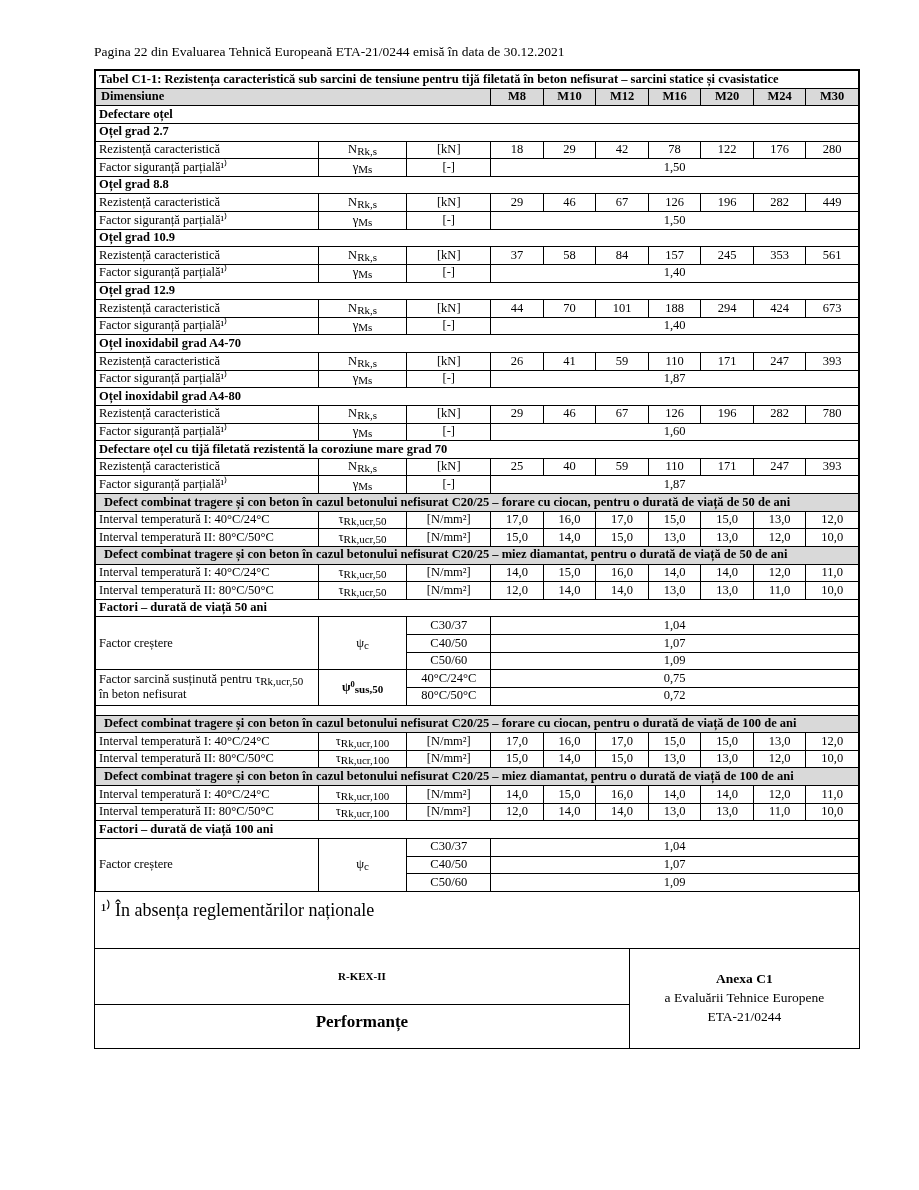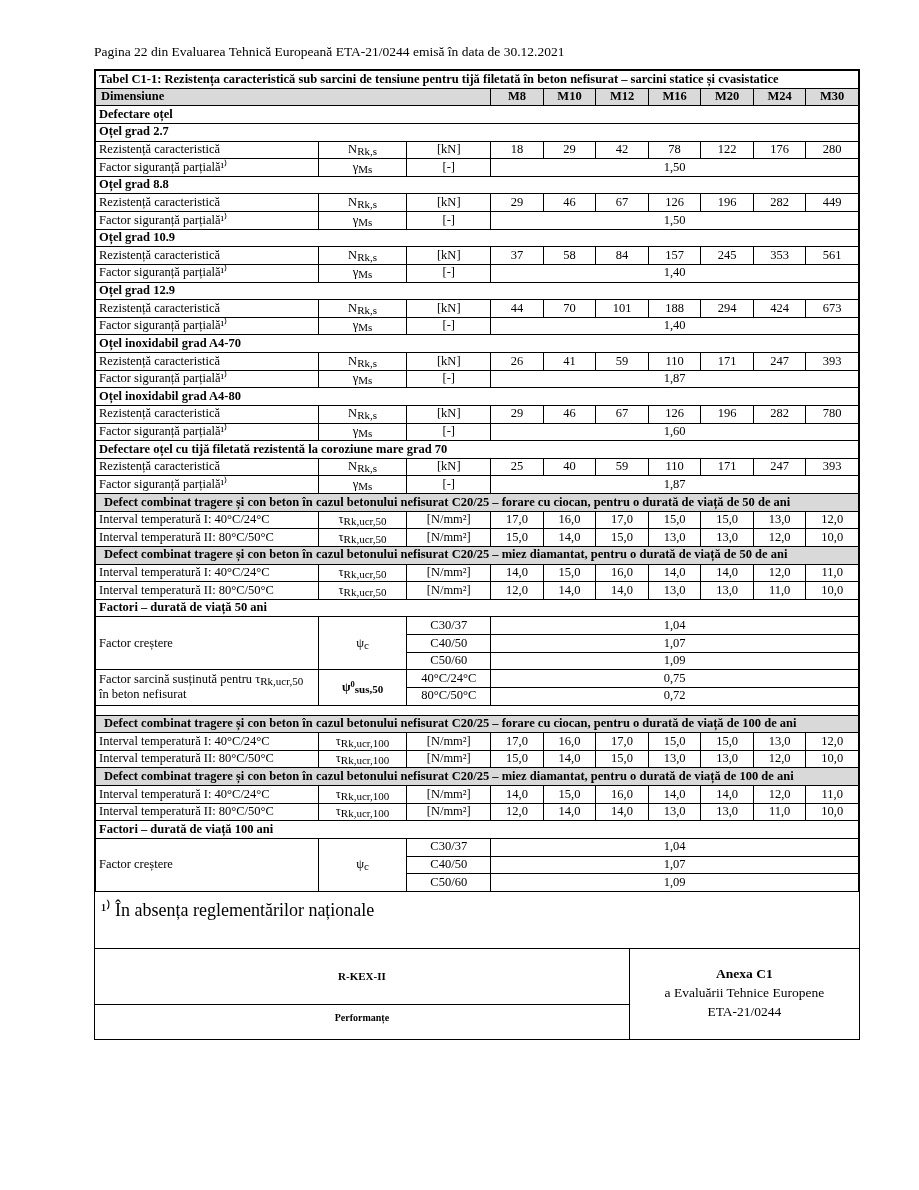--- a/index.html
+++ b/index.html
@@ -34,21 +34,21 @@
 
   .footnote-area { min-height: 56px; font-size: 18px; padding: 5px 6px; }
 
   .footer { display: grid; grid-template-columns: 70% 30%; border-top: 1.5px solid #000; }
   .f-left { border-right: 1px solid #000; }
   .f-product {
     height: 55px; display: flex; align-items: center; justify-content: center;
     font-weight: bold; font-size: 11px;
   }
   .f-perf { border-top: 1px solid #000; padding: 7px 10px 12px; text-align: center; font-size: 13px; }
-  .f-perf-title { font-weight: bold; font-size: 10px; margin-bottom: 4px; }
+  .f-perf-title { font-weight: bold; font-size: 17px; margin-bottom: 4px; }
   .f-right {
     display: flex; flex-direction: column; align-items: center; justify-content: center;
     text-align: right; font-size: 13.5px; line-height: 1.4; padding: 4px;
   }
   .f-annex-title { font-weight: bold; }
 </style>
 </head>
 <body>
 
 <div class="page">

